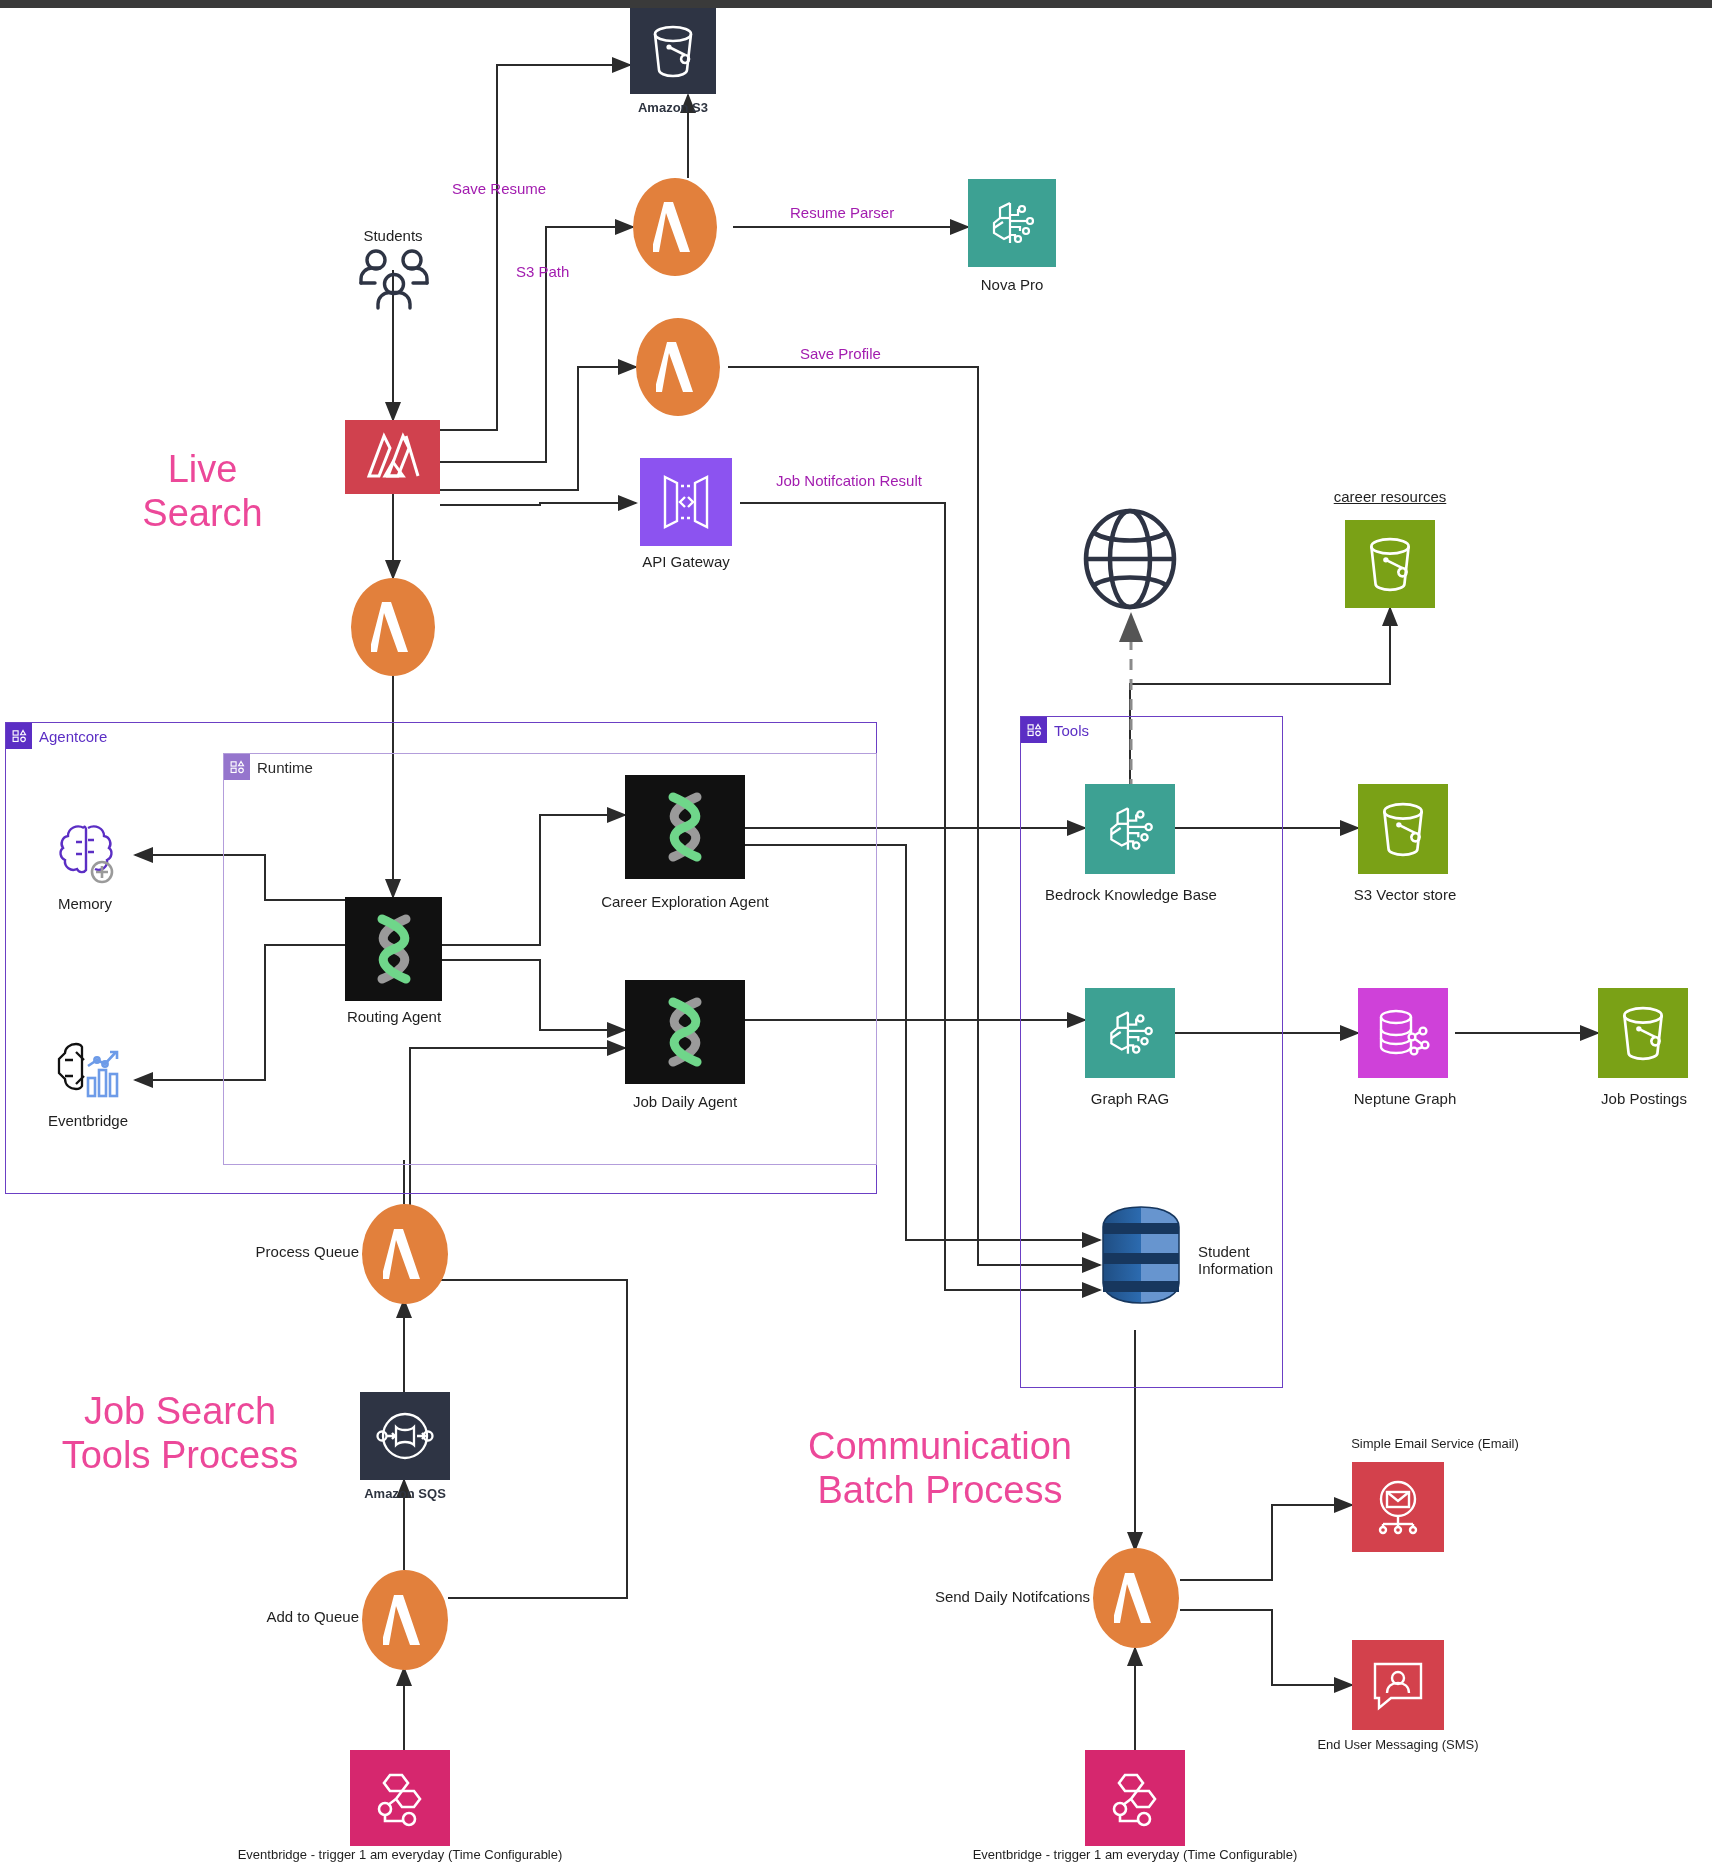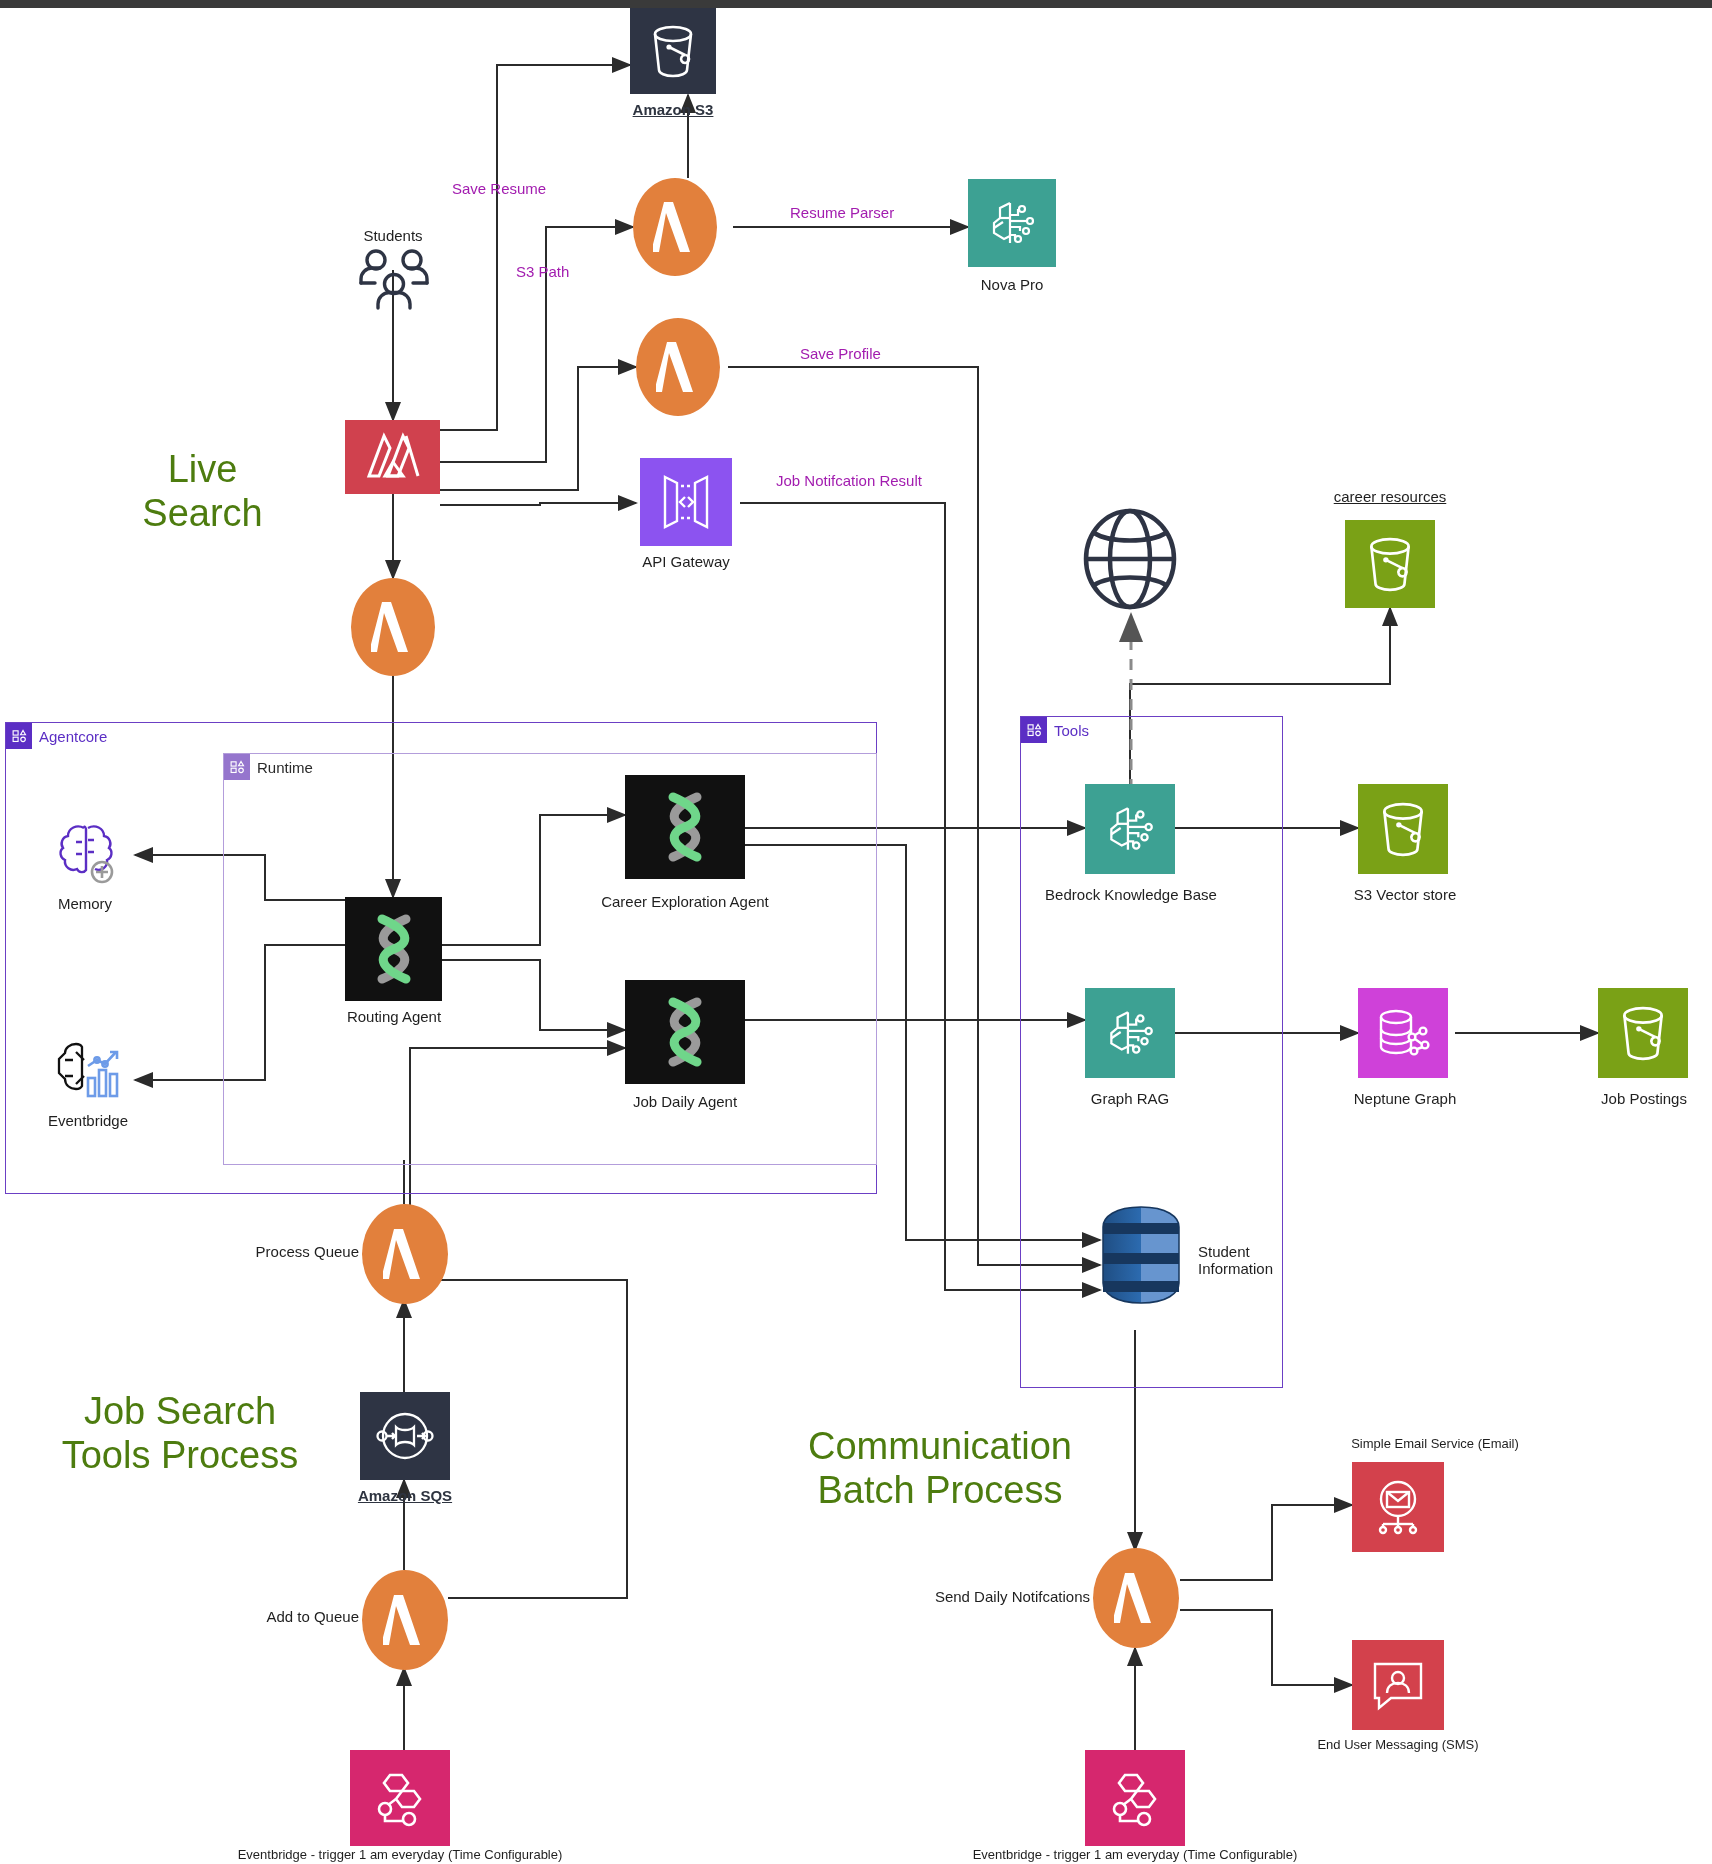--- a/index.html
+++ b/index.html
@@ -2,24 +2,24 @@
 <html><head>
 <meta charset="utf-8">
 <style>
   html,body{margin:0;padding:0;background:#ffffff;}
   body{font-family:"Liberation Sans",sans-serif;}
   #canvas{position:relative;width:1712px;height:1864px;background:#ffffff;overflow:hidden;}
   #topbar{position:absolute;left:0;top:0;width:1712px;height:8px;background:#3a3a3a;}
   .node{position:absolute;}
   .lbl{position:absolute;font-size:15px;color:#1f1f1f;text-align:center;line-height:1.15;white-space:nowrap;}
   .lbl.small{font-size:13px;}
-  .lbl.bold{font-weight:bold;color:#2e3440;font-size:15px;text-decoration:underline;}
+  .lbl.bold{font-weight:bold;color:#2e3440;font-size:13px;}
   .lbl.wrap{white-space:normal;}
   .elabel{position:absolute;font-size:15px;color:#a21caf;white-space:nowrap;}
-  .bigtitle{position:absolute;font-size:38px;color:#4d7c0f;line-height:1.15;text-align:center;white-space:pre-line;}
+  .bigtitle{position:absolute;font-size:38px;color:#ec4899;line-height:1.15;text-align:center;white-space:pre-line;}
   .sq{position:absolute;display:flex;align-items:center;justify-content:center;}
   .lambda{position:absolute;width:84px;height:98px;border-radius:50%;background:#e2803c;display:flex;align-items:center;justify-content:center;}
   .lambda svg{display:block;}
   .group{position:absolute;border:1.6px solid #6b3fc4;background:transparent;}
   .group.light{border-color:#b39ddb;}
   .gtab{position:absolute;display:flex;align-items:center;gap:7px;}
   .gicon{width:26px;height:26px;background:#5b2ec4;display:flex;align-items:center;justify-content:center;}
   .gicon.light{background:#9575cd;}
   .gtitle{font-size:15px;color:#5b2ec4;}
   svg.wires{position:absolute;left:0;top:0;width:1712px;height:1864px;pointer-events:none;}

